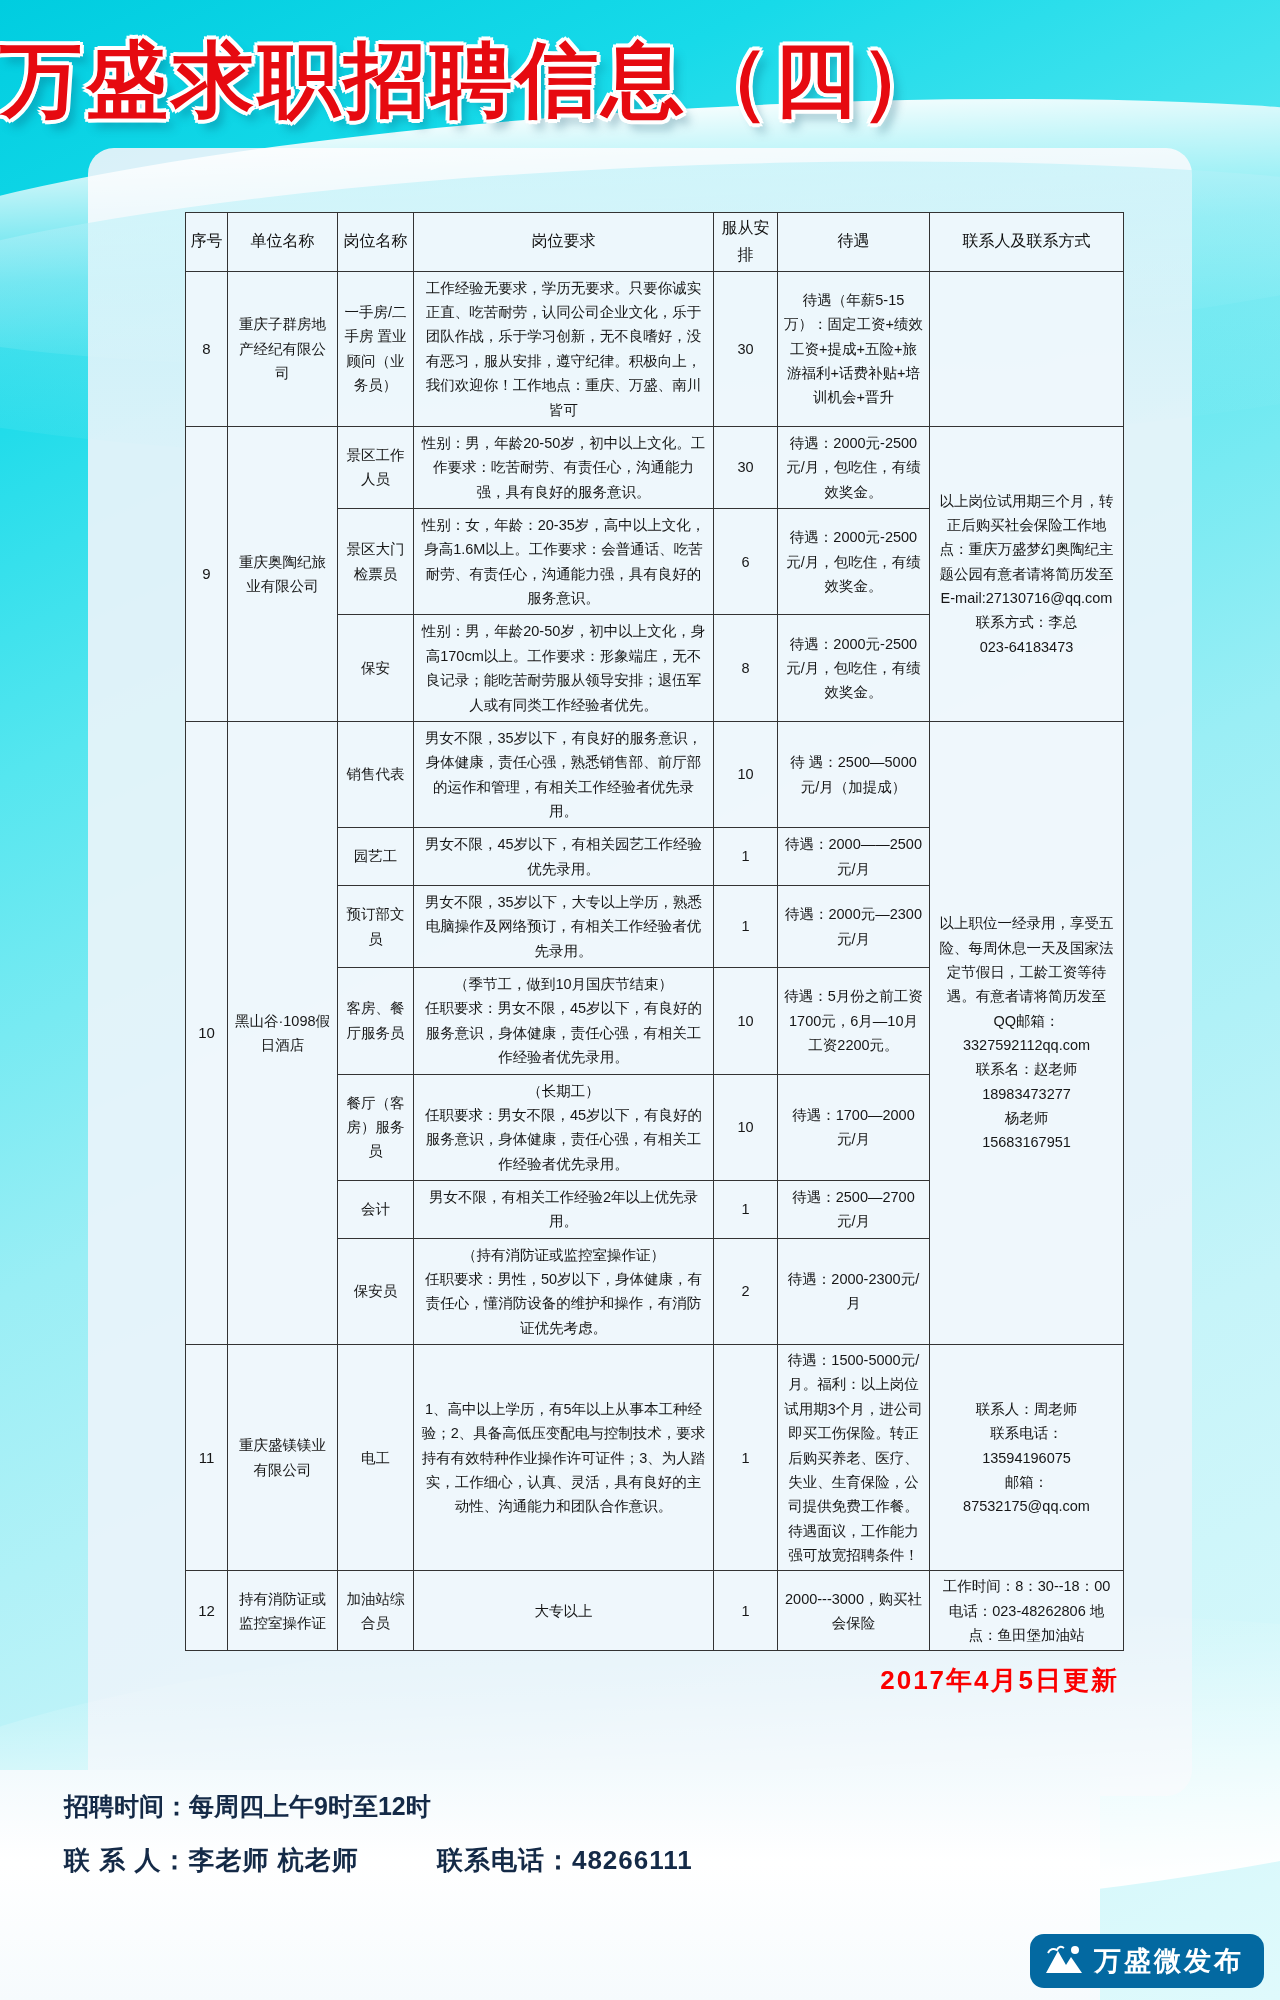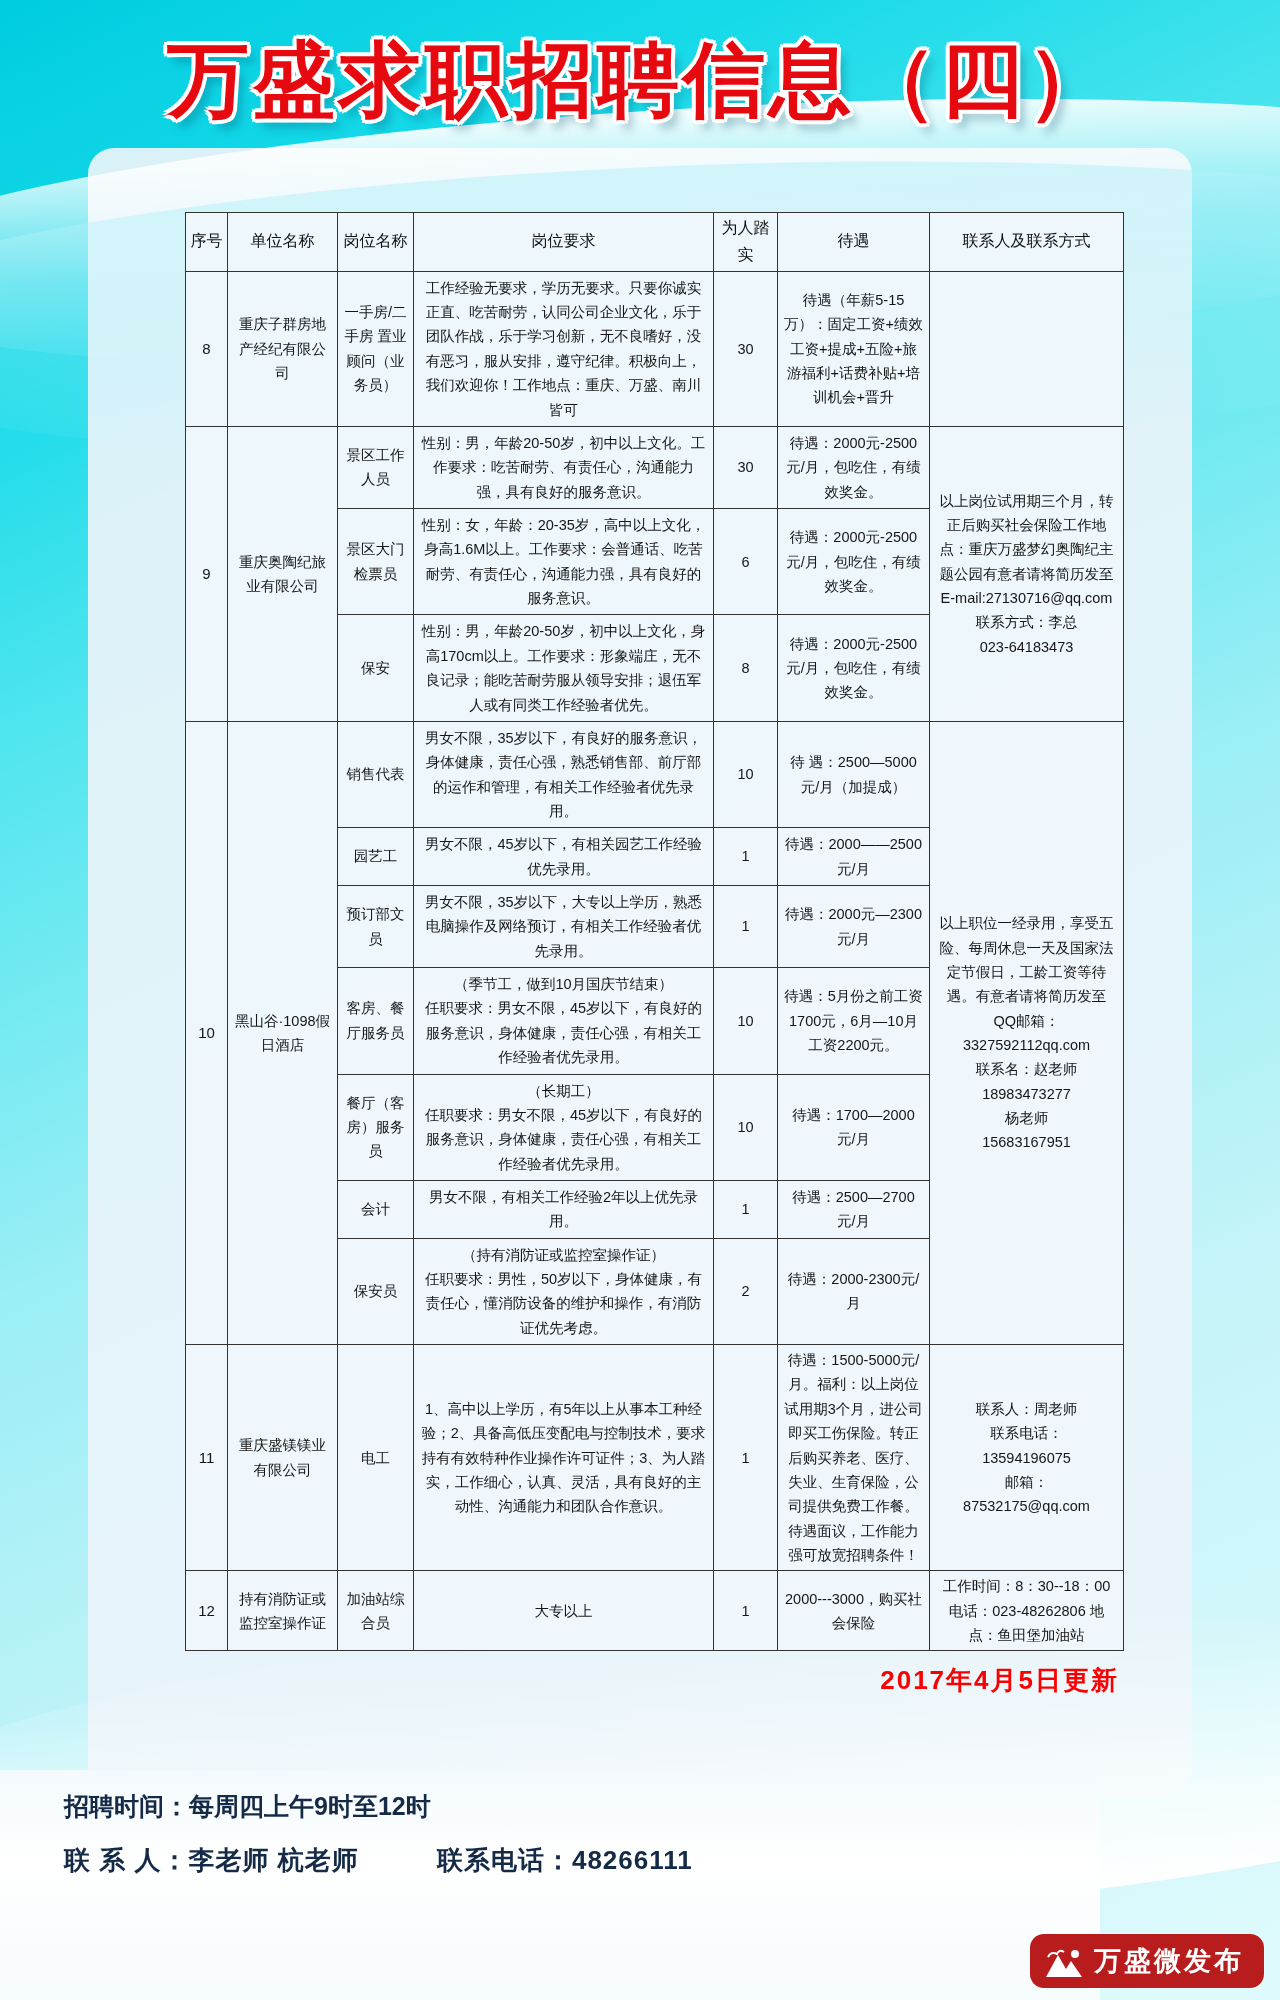--- a/index.html
+++ b/index.html
@@ -14,21 +14,21 @@
   .s1 { left:-180px; top:108px; width:1760px; height:250px; transform:rotate(-3.2deg);
         background:linear-gradient(180deg,rgba(255,255,255,.95) 0%,rgba(255,255,255,.25) 55%,rgba(255,255,255,0) 100%); }
   .s2 { left:-220px; top:165px; width:1850px; height:290px; transform:rotate(-2deg);
         background:linear-gradient(180deg,rgba(180,240,248,.55),rgba(180,240,248,0)); }
   .s3 { left:-140px; top:1620px; width:1760px; height:300px; transform:rotate(-3deg);
         background:linear-gradient(0deg,rgba(255,255,255,.95) 10%,rgba(255,255,255,.15) 80%,rgba(255,255,255,0)); }
   
   .panel { position:absolute; left:88px; top:148px; width:1104px; height:1648px;
            background:rgba(233,243,250,.93); border-radius:26px; z-index:1; }
   
-  .title { position:absolute; top:26px; left:0; width:100%; text-align:center; z-index:3;
+  .title { position:absolute; top:26px; left:0; width:100%; z-index:3;
            font-family:"Liberation Serif", serif; font-weight:900; font-size:82px; letter-spacing:4px;
            color:#e60a10;
            text-shadow:-3px -3px 0 #fff,3px -3px 0 #fff,-3px 3px 0 #fff,3px 3px 0 #fff,
                        -4px 0 0 #fff,4px 0 0 #fff,0 -4px 0 #fff,0 4px 0 #fff,
                        7px 9px 10px rgba(5,80,110,.35); }
   
   .content { position:absolute; left:185px; top:212px; width:938px; z-index:3; }
   table { border-collapse:collapse; table-layout:fixed; width:938px;
           background:rgba(240,247,252,.9); font-size:14.5px; line-height:1.68; }
   td { border:1.5px solid #333; padding:3px 5px; text-align:center; vertical-align:middle;
@@ -44,22 +44,22 @@
   
   .footer { position:absolute; left:0; bottom:0; width:1100px; height:230px; z-index:4;
             background:linear-gradient(180deg,#f3fafd 0%,#ffffff 40%,#f6fbfd 100%); }
   .f-line { margin-left:64px; color:#142a47; font-weight:bold; }
   .f1 { padding-top:20px; font-size:25px; }
   .f2 { margin-top:20px; font-size:28px; }
   .f3 { margin-top:20px; font-size:26px; letter-spacing:1px; }
   .f3 .phone-group { margin-left:70px;text-align:center; }
   
   .logo { position:absolute; right:16px; bottom:12px; z-index:5;
-          background:#b91c1c; border-radius:14px; padding:9px 20px 9px 14px;
-          display:flex; align-items:flex-end; gap:10px; }
+          background:#0369a1; border-radius:14px; padding:9px 20px 9px 14px;
+          display:flex; align-items:flex-start; gap:10px; }
   .logo-text { color:#ffffff; font-size:27px; font-weight:bold; letter-spacing:3px; }
 </style>
 </head>
 <body>
 
 <div class="panel"></div>
 <div class="swoosh s1"></div>
 <div class="swoosh s2"></div>
 <div class="swoosh s3"></div>
 
@@ -75,21 +75,21 @@
         <col style="width:64px">
         <col style="width:152px">
         <col style="width:194px">
     </colgroup>
     <thead>
       <tr>
           <td>序号</td>
           <td>单位名称</td>
           <td>岗位名称</td>
           <td>岗位要求</td>
-          <td>为人踏实</td>
+          <td>服从安排</td>
           <td>待遇</td>
           <td>联系人及联系方式</td>
         </tr>
     </thead>
     <tbody>
         <tr>
           <td class="c-no">8</td>
           <td class="c-company">重庆子群房地产经纪有限公司</td>
           <td class="c-position">一手房/二手房 置业顾问（业务员）</td>
           <td class="c-req">工作经验无要求，学历无要求。只要你诚实正直、吃苦耐劳，认同公司企业文化，乐于团队作战，乐于学习创新，无不良嗜好，没有恶习，服从安排，遵守纪律。积极向上，我们欢迎你！工作地点：重庆、万盛、南川皆可</td>

